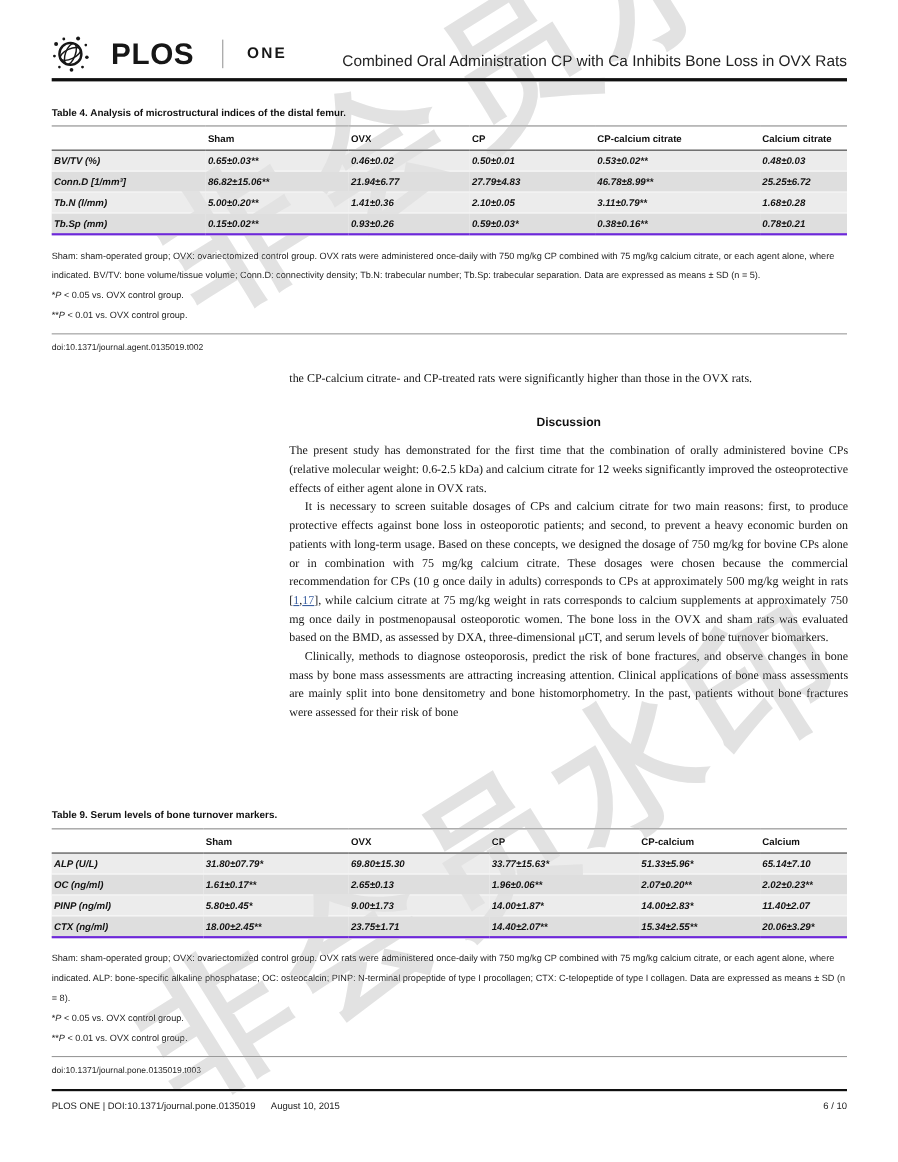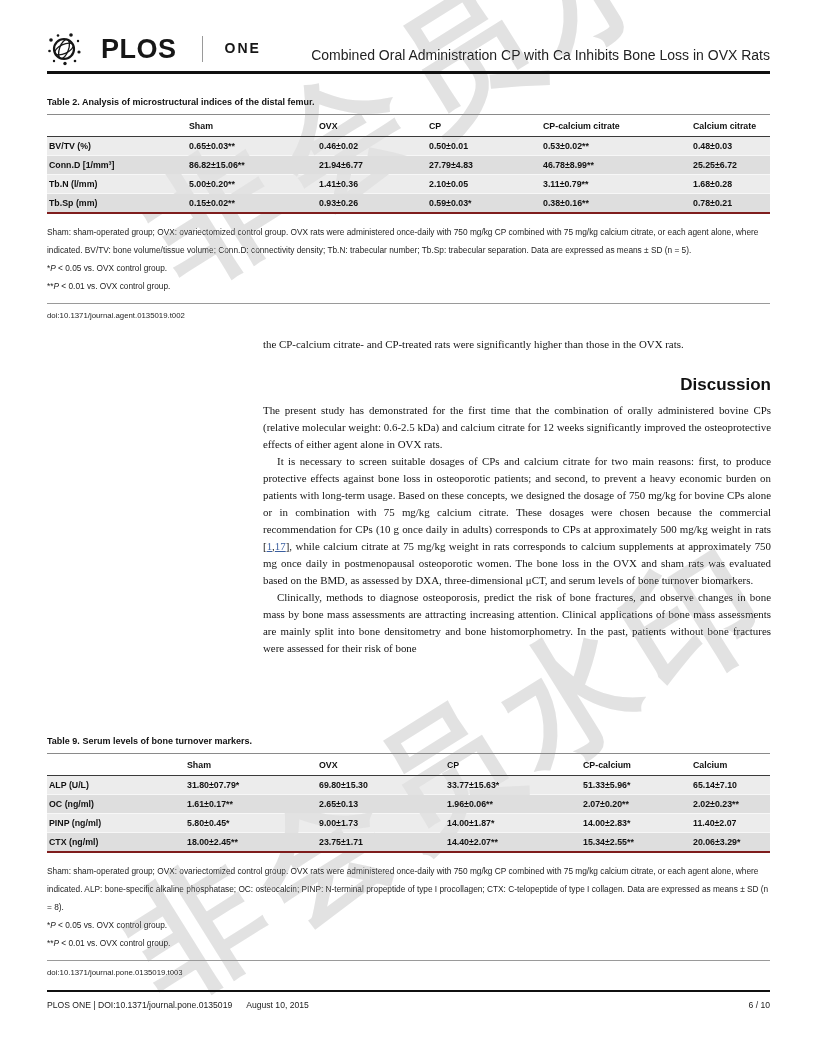--- a/index.html
+++ b/index.html
@@ -24,37 +24,37 @@
   .header-rule{height:3px;background:#101010;margin-top:5px;}
 
   
   .tbl-block{position:absolute;left:47px;width:723px;}
   .t2{top:97px;} .t3{top:736px;}
   .tbl-title{font-size:9px;font-weight:700;color:#111;margin-bottom:7px;}
   table{border-collapse:collapse;width:723px;table-layout:fixed;border-radius:18px;}
   thead tr{border-top:1px solid #8a8a8a;border-bottom:1px solid #3a3a3a;}
   thead th{font-size:8.8px;font-weight:700;text-align:left;padding:6px 2px 5px 2px;color:#111;}
   tbody tr{border-top:1px solid #f7f7f7;}
-  tbody tr:last-child{border-bottom:2px solid #7f1d1d;}
-  tbody td{font-size:8.8px;font-weight:700;padding:4px 2px;color:#111;}
+  tbody tr:last-child{border-bottom:2px solid #6d28d9;}
+  tbody td{font-size:8.8px;font-weight:700;padding:4px 2px;color:#111;font-style:italic;}
   tr.row-a{background:#ececec;} tr.row-b{background:#dedede;}
 
   .tbl-note{font-size:8.3px;line-height:18px;color:#1d1d1d;margin-top:9px;}
   .sig-line{font-size:8.3px;line-height:18px;color:#1d1d1d;}
   .note-rule{height:1px;background:#9a9a9a;margin-top:8px;}
   .tbl-doi{font-size:7.8px;color:#1d1d1d;margin-top:7px;}
 
   
   .body-block{position:absolute;left:263px;top:336px;width:508px;z-index:1;
               font-family:"Liberation Serif","DejaVu Serif",serif;font-size:10.9px;
               line-height:17px;color:#141414;text-align:justify;}
   .body-block p{margin:0;}
   .para-indent{text-indent:14px;}
-  h2.discussion{font-family:"Liberation Sans","DejaVu Sans",sans-serif;font-size:17px;
-                font-weight:700;color:#111;margin:23px 0 9px 0;text-align:right;}
+  h2.discussion{font-family:"Liberation Sans","DejaVu Sans",sans-serif;font-size:11px;
+                font-weight:700;color:#111;margin:23px 0 9px 0;text-align:center;}
   a.ref-link{color:#3b5fa0;text-decoration:underline;cursor:pointer;}
 
   
   .footer{position:absolute;left:47px;top:990px;width:723px;}
   .footer-rule{height:2px;background:#101010;}
   .footer-row{display:flex;justify-content:space-between;margin-top:8px;font-size:8.6px;color:#1a1a1a;}
   .footer-left{display:flex;gap:14px;}
   .footer-center{position:absolute;left:0;right:0;top:16px;text-align:center;
                  font-family:"Liberation Serif","DejaVu Serif",serif;font-size:9px;color:#333;}
 </style>
@@ -84,21 +84,21 @@
         <span class="logo-div"></span>
         <span class="logo-one">ONE</span>
       </div>
       <span class="running-title">Combined Oral Administration CP with Ca Inhibits Bone Loss in OVX Rats</span>
     </div>
     <div class="header-rule"></div>
   </div>
 
   <div class="tbl-block t2">
     <div class="tbl-title">
-      <span>Table 2.</span>
+      <span>Table 4.</span>
       <span>Analysis of microstructural indices of the distal femur.</span>
     </div>
     <table>
       <colgroup>
           <col style="width:140px">
           <col style="width:130px">
           <col style="width:110px">
           <col style="width:114px">
           <col style="width:150px">
           <col style="width:79px">

